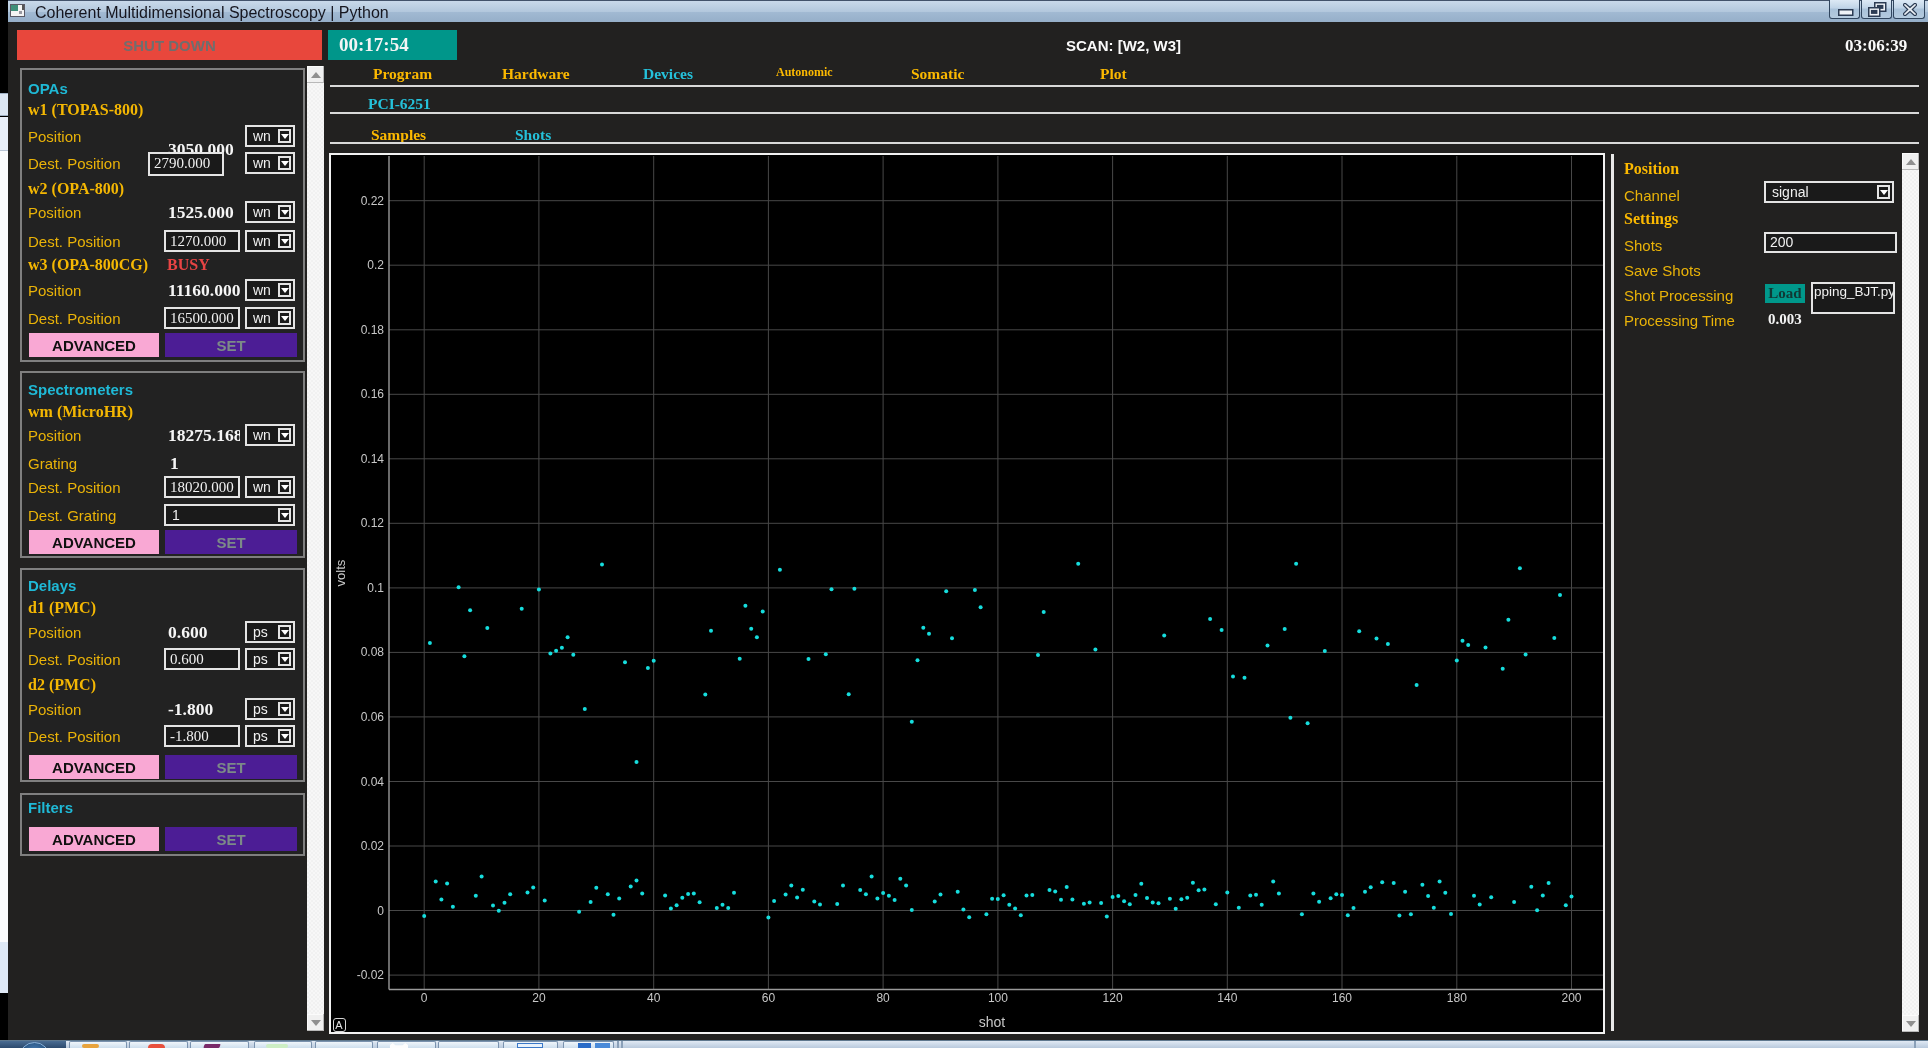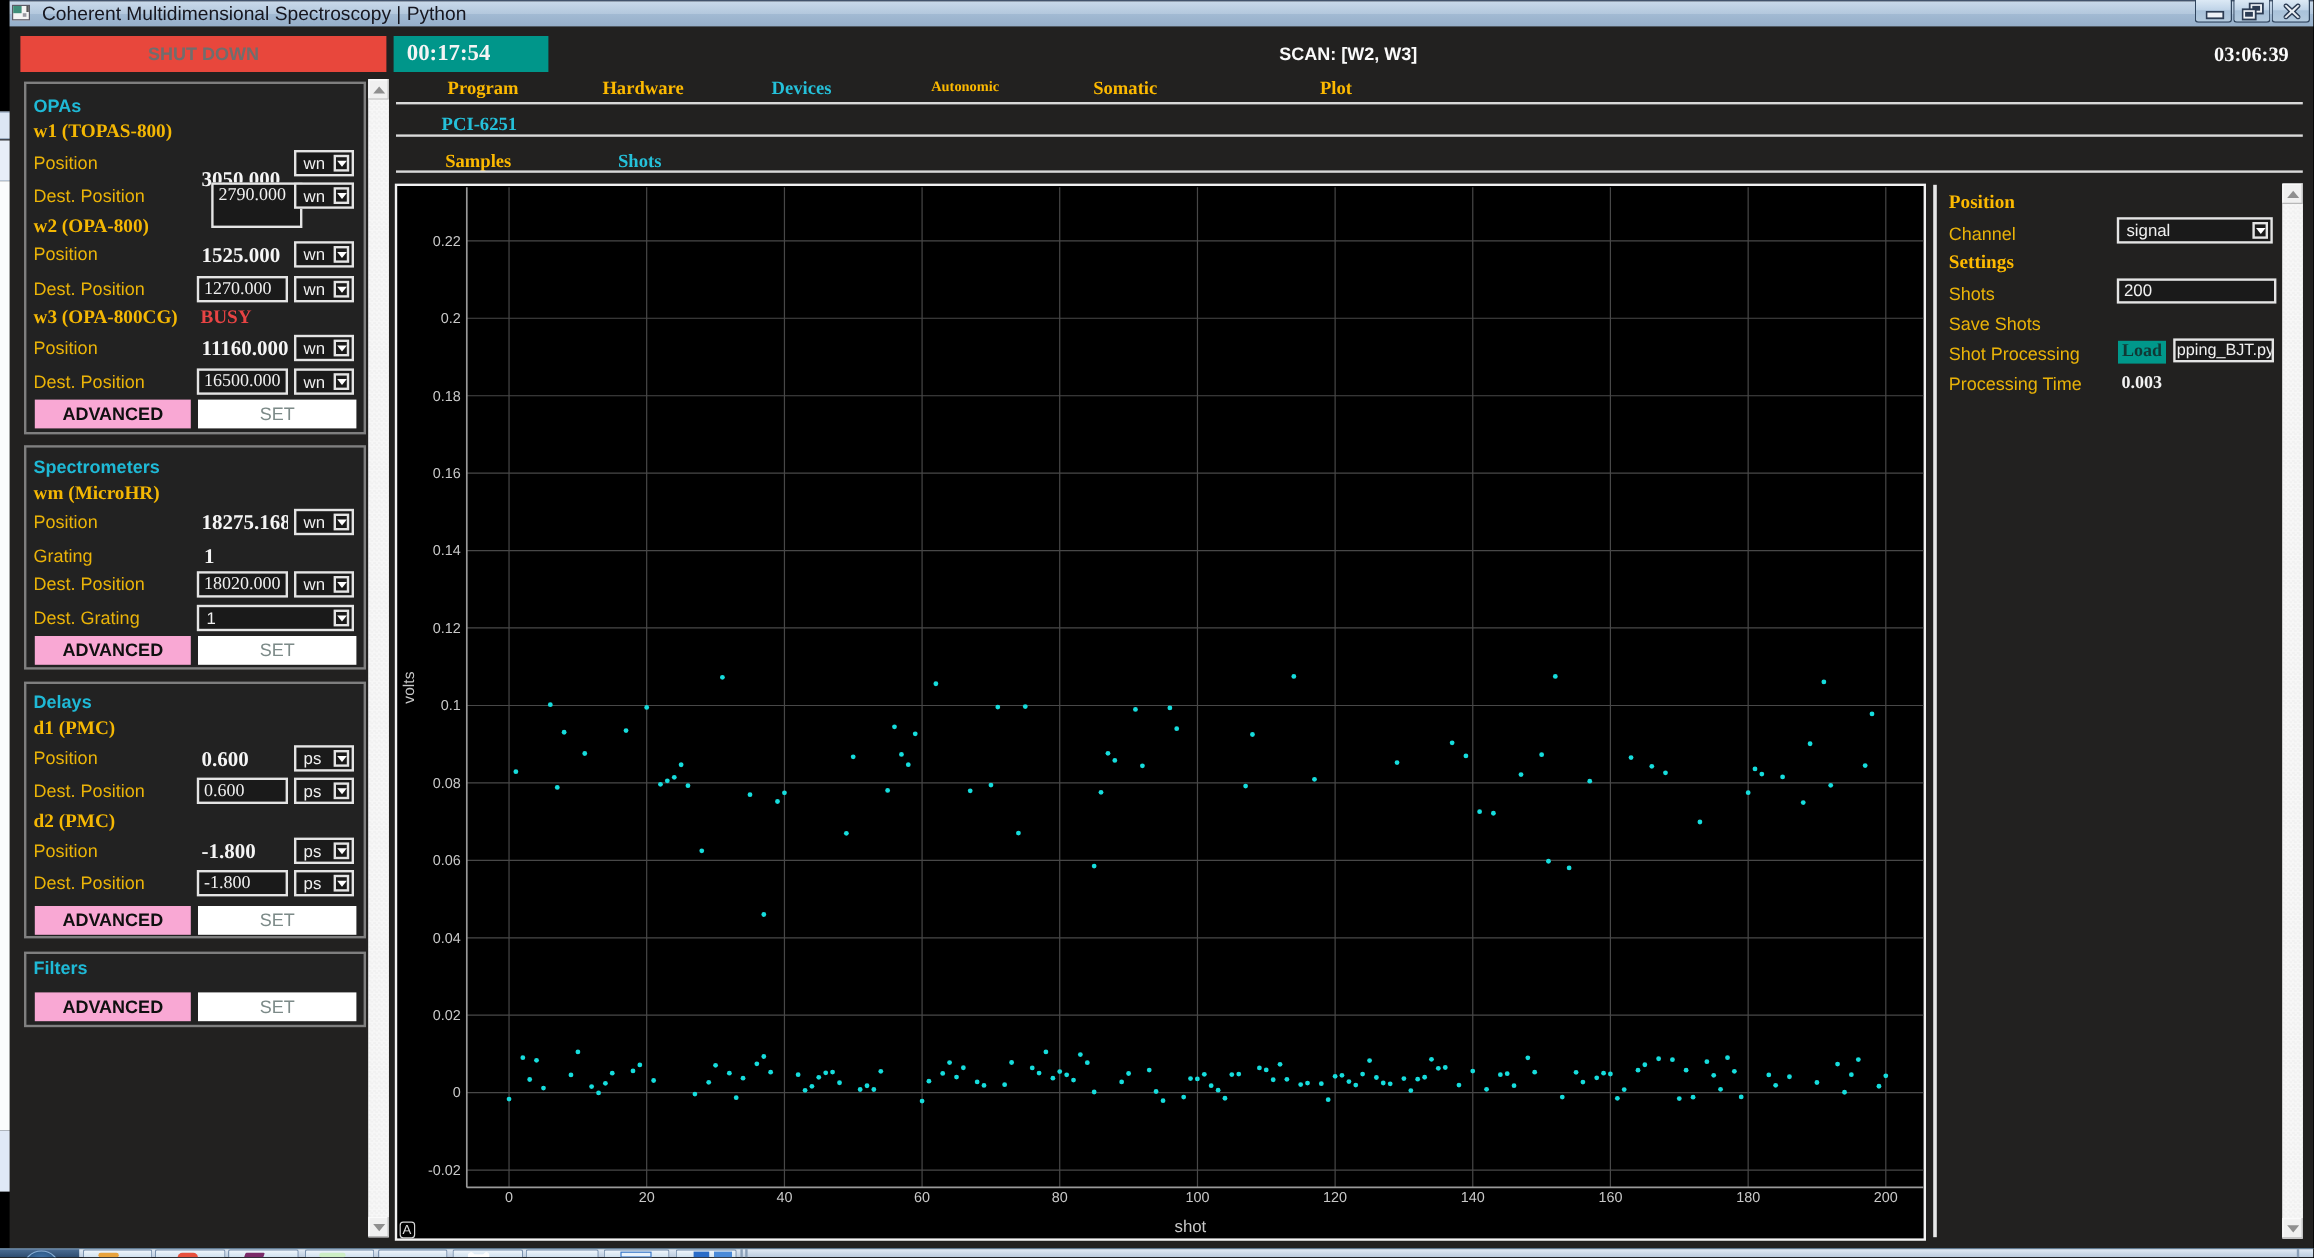--- a/index.html
+++ b/index.html
@@ -14,21 +14,21 @@
 .gbox{position:absolute;border:2px solid #7f7f7f;background:#222}
 .gtitle{font-family:"Liberation Sans",sans-serif;font-weight:bold;font-size:15px;color:#1fb9d6}
 .dhead{font-family:"Liberation Serif",serif;font-weight:bold;font-size:16px;color:#f4b703}
 .val{font-family:"Liberation Serif",serif;font-weight:bold;font-size:17.5px;color:#f5f5f5}
 .tbox{position:absolute;border:2px solid #e4e4e4;background:#1a1a1a;font-family:"Liberation Serif",serif;font-size:15px;color:#f0f0f0;padding-left:4px;overflow:hidden;white-space:nowrap}
 .dd{position:absolute;border:2px solid #e4e4e4;background:#1a1a1a}
 .dd .t{position:absolute;left:6px;top:50%;transform:translateY(-50%);font-size:14px;color:#f0f0f0}
 .dd .btn{position:absolute;right:2px;top:2px;bottom:2px;width:13px;border:2px solid #e4e4e4;background:#1a1a1a}
 .dd .tri{position:absolute;left:50%;top:50%;transform:translate(-50%,-42%);width:0;height:0;border-left:4px solid transparent;border-right:4px solid transparent;border-top:5px solid #fff}
 .advb{position:absolute;background:#f9a8d4;color:#101010;font-weight:bold;font-size:15px;text-align:center;display:flex;align-items:center;justify-content:center}
-.setb{position:absolute;background:#ffffff;color:#7c8a88;font-weight:normal;font-size:15px;display:flex;align-items:center;justify-content:center}
+.setb{position:absolute;background:#4c1d95;color:#7c8a88;font-weight:bold;font-size:15px;display:flex;align-items:center;justify-content:center}
 .sline{position:absolute;height:2px;background:#d9d9d9}
 .sbtrack{position:absolute;background:#f4f4f4;background-image:repeating-conic-gradient(#f1f1f1 0% 25%, #f7f7f7 0% 50%);background-size:4px 4px}
 .sbbtn{position:absolute;background:#f0f0f0;box-shadow:inset -1px -1px 0 #b8b8b8, inset 1px 1px 0 #fbfbfb}
 .tri-up{position:absolute;left:50%;top:50%;transform:translate(-50%,-50%);width:0;height:0;border-left:5px solid transparent;border-right:5px solid transparent;border-bottom:6px solid #8f8f8f}
 .tri-dn{position:absolute;left:50%;top:50%;transform:translate(-50%,-50%);width:0;height:0;border-left:5px solid transparent;border-right:5px solid transparent;border-top:6px solid #8f8f8f}
 </style></head><body>
 <div id="root">
 
 <div class="abs" style="left:0;top:0;width:9px;height:1048px;background:#000"></div>
 <div class="abs" style="left:0;top:93px;width:9px;height:23px;background:#dce6f3;border-top:1px solid #9fb0c4;border-bottom:1px solid #9fb0c4"></div>
@@ -81,21 +81,21 @@
     <div class="abs dhead" style="left:28px;top:101px">w1 (TOPAS-800)</div>
     <div class="abs lbl" style="left:28px;top:128px">Position</div>
     <div class="abs val" style="left:168px;top:139px;max-width:72px;overflow:hidden;white-space:nowrap">3050.000</div>
     <div class="dd" style="left:245px;top:125px;width:50px;height:22px">
       <span class="t">wn</span>
       <span class="btn">
         <span class="tri"></span>
       </span>
     </div>
     <div class="abs lbl" style="left:28px;top:155px">Dest. Position</div>
-    <div class="tbox" style="left:176px;top:152px;width:76px;height:38px;line-height:18px">2790.000</div>
+    <div class="tbox" style="left:148px;top:152px;width:76px;height:24px;line-height:18px">2790.000</div>
     <div class="dd" style="left:245px;top:152px;width:50px;height:22px">
       <span class="t">wn</span>
       <span class="btn">
         <span class="tri"></span>
       </span>
     </div>
     <div class="abs dhead" style="left:28px;top:180px">w2 (OPA-800)</div>
     <div class="abs lbl" style="left:28px;top:204px">Position</div>
     <div class="abs val" style="left:168px;top:202px;max-width:72px;overflow:hidden;white-space:nowrap">1525.000</div>
     <div class="dd" style="left:245px;top:201px;width:50px;height:22px">
@@ -476,21 +476,21 @@
       <span class="btn">
         <span class="tri"></span>
       </span>
     </div>
     <div class="abs ser b gold" style="left:1624px;top:210px;font-size:16px">Settings</div>
     <div class="abs lbl" style="left:1624px;top:237px">Shots</div>
     <div class="tbox" style="left:1764px;top:232px;width:133px;height:21px;line-height:17px;font-family:'Liberation Sans',sans-serif;font-size:14px">200</div>
     <div class="abs lbl" style="left:1624px;top:262px">Save Shots</div>
     <div class="abs lbl" style="left:1624px;top:287px">Shot Processing</div>
     <div class="abs ser b" style="left:1765px;top:284px;width:40px;height:19px;background:#00988b;color:#103835;font-size:15px;text-align:center;line-height:19px">Load</div>
-    <div class="tbox" style="left:1811px;top:282px;width:84px;height:20px;line-height:16px;font-family:'Liberation Sans',sans-serif;font-size:13.5px;padding-left:1px">pping_BJT.py</div>
+    <div class="tbox" style="left:1811px;top:282px;width:84px;height:32px;line-height:16px;font-family:'Liberation Sans',sans-serif;font-size:13.5px;padding-left:1px">pping_BJT.py</div>
     <div class="abs lbl" style="left:1624px;top:312px">Processing Time</div>
     <div class="abs ser b wht" style="left:1768px;top:311px;font-size:15px">0.003</div>
     <div class="sbtrack" style="left:1902px;top:153px;width:17px;height:879px"></div>
     <div class="sbbtn" style="left:1902px;top:153px;width:17px;height:17px">
       <span class="tri-up"></span>
     </div>
     <div class="sbbtn" style="left:1902px;top:1015px;width:17px;height:17px">
       <span class="tri-dn"></span>
     </div>
     <div class="abs" style="left:0;top:1040px;width:1928px;height:8px;background:linear-gradient(#e6eef7,#b9cadd)"></div>

